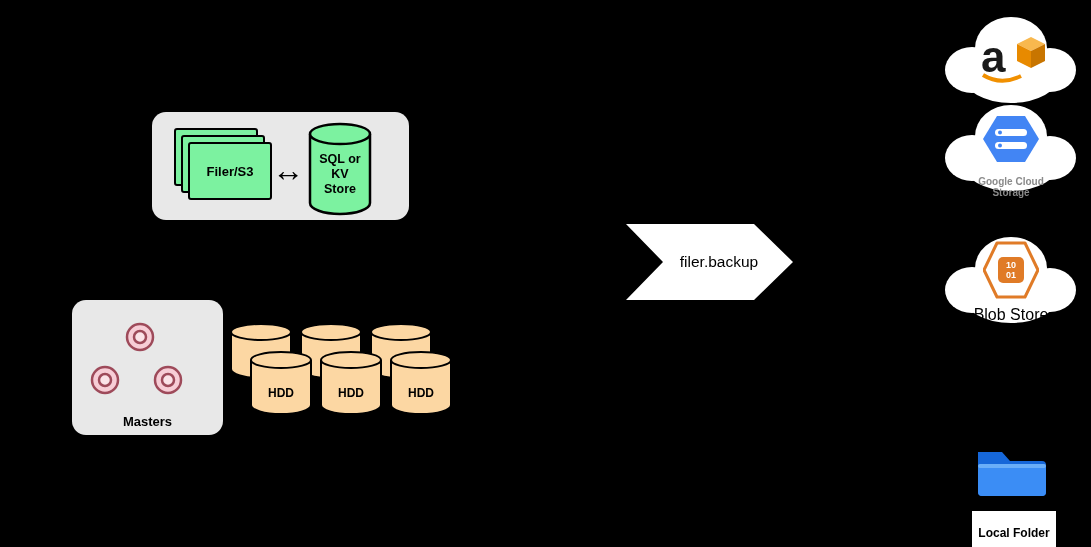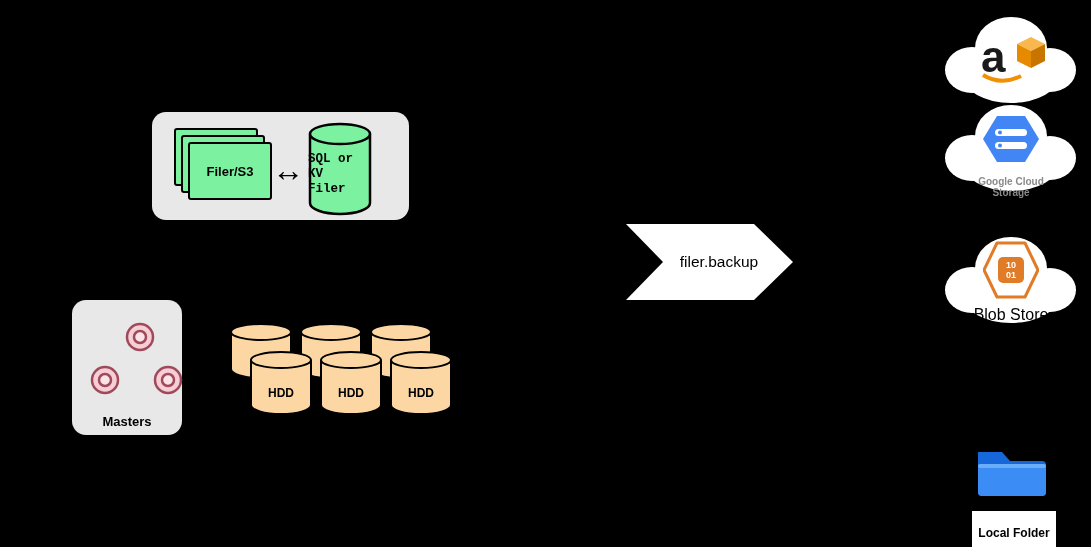--- a/index.html
+++ b/index.html
@@ -28,26 +28,26 @@
   .sheet.s2 { left: 7px; top: 7px; }
   .sheet.s3 { left: 14px; top: 14px; display: flex; align-items: center; justify-content: center;
               font-weight: bold; font-size: 13px; }
   .dbl-arrow {
     position: absolute; left: 120px; top: 42px;
     font-size: 32px; font-weight: bold; line-height: 32px; color: #000;
   }
   .store-cyl { position: absolute; left: 156px; top: 10px; }
   .store-text {
     position: absolute; left: 156px; top: 40px; width: 64px;
-    text-align: left; font-weight: bold; font-size: 12.5px; line-height: 15px; font-family: Liberation Mono, monospace;
+    text-align: center; font-weight: bold; font-size: 12.5px; line-height: 15px;
   }
   
   .masters-box {
     position: absolute; left: 72px; top: 300px;
-    width: 110px; height: 135px;
+    width: 151px; height: 135px;
     background: #e8e8e8; border-radius: 14px;
   }
   .masters-label {
     position: absolute; bottom: 6px; left: 0; width: 100%;
     text-align: center; font-weight: bold; font-size: 13px;
   }
   
   .cyl { position: absolute; }
   
   .backup-arrow { position: absolute; left: 625px; top: 223px; }
@@ -85,21 +85,21 @@
       </div>
     </div>
     <div class="dbl-arrow">↔</div>
     <svg class="store-cyl" width="64" height="94" viewBox="0 0 64 94">
       <path d="M2 12 L2 81 A30 11 0 0 0 62 81 L62 12" fill="#7cf2a0" stroke="#000" stroke-width="2.5"></path>
       <ellipse cx="32" cy="12" rx="30" ry="10" fill="#7cf2a0" stroke="#000" stroke-width="2.5"></ellipse>
     </svg>
     <div class="store-text">
       <div>SQL or</div>
       <div>KV</div>
-      <div>Filer</div>
+      <div>Store</div>
     </div>
   </div>
 
   <div class="masters-box">
     <svg width="137" height="110" viewBox="0 0 137 110">
       <g stroke="#9e4a5a" stroke-width="2.5" fill="#f7cdd6">
         <circle cx="68" cy="37" r="13"></circle>
         <circle cx="68" cy="37" r="6" fill="#fbe3e8"></circle>
         <circle cx="33" cy="80" r="13"></circle>
         <circle cx="33" cy="80" r="6" fill="#fbe3e8"></circle>

